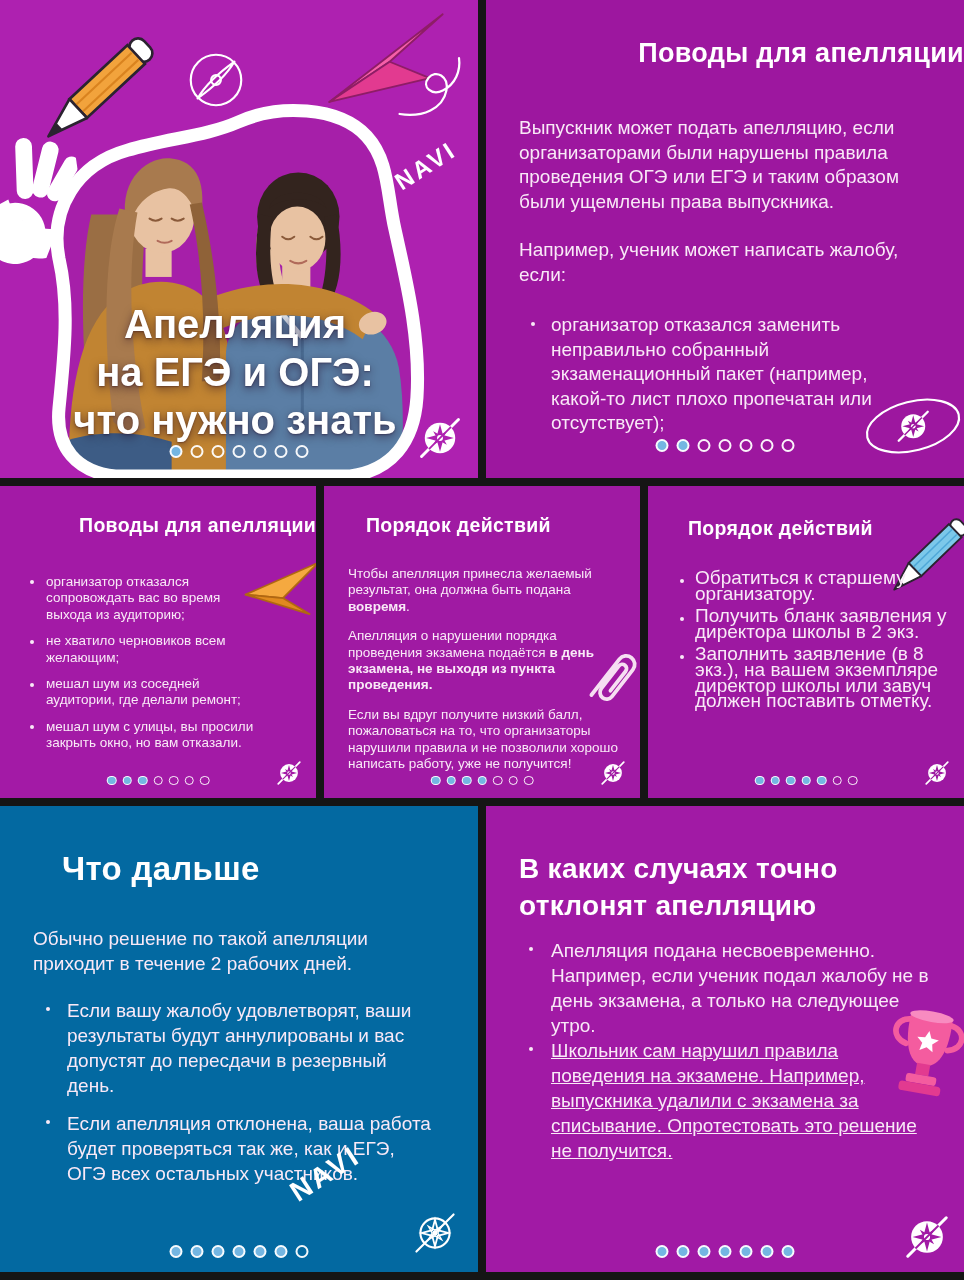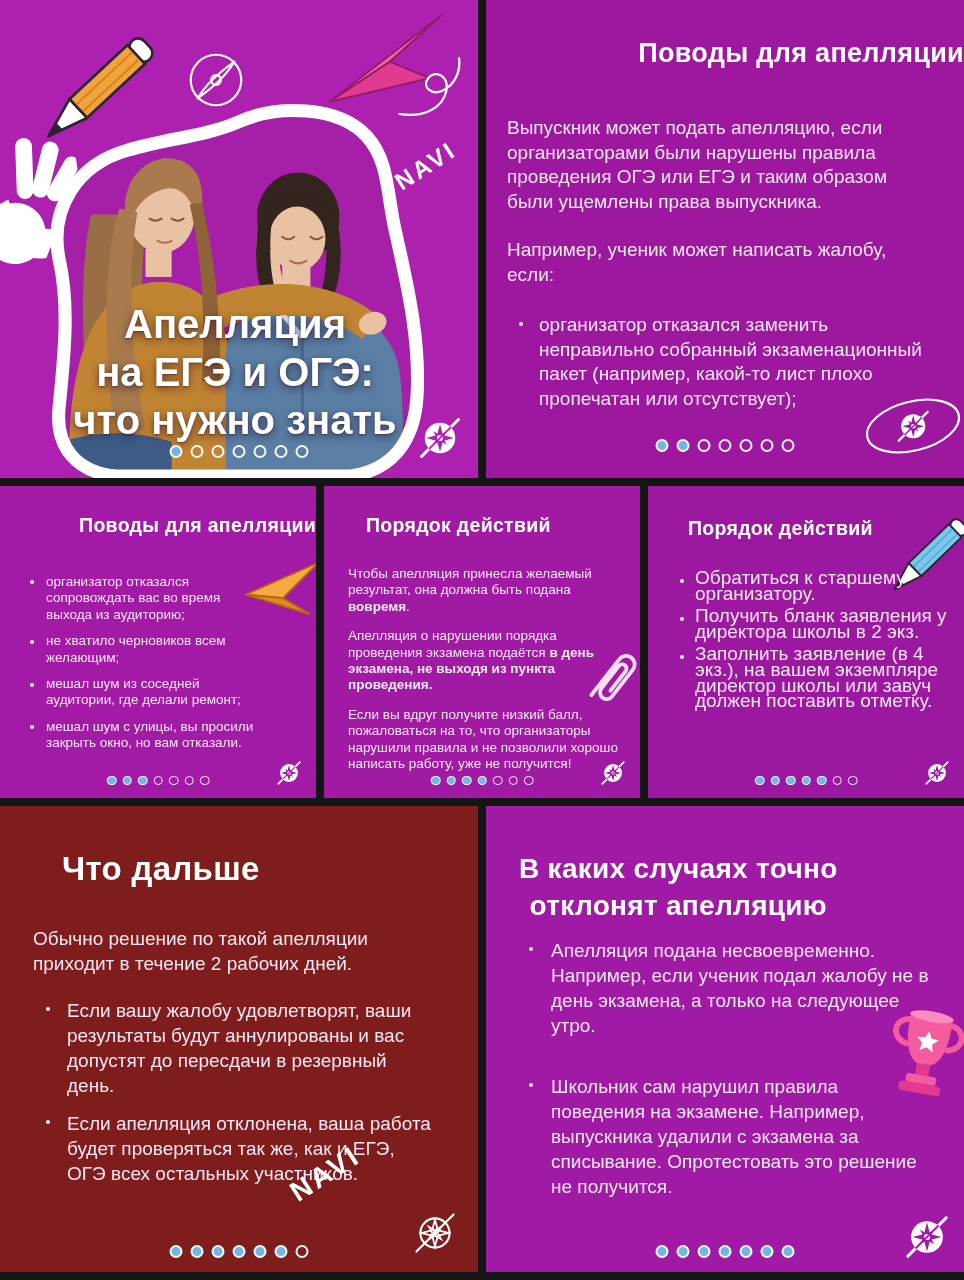--- a/index.html
+++ b/index.html
@@ -4,36 +4,36 @@
 <style>
   html,body{margin:0;padding:0;background:#000;}
   .canvas{position:relative;width:964px;height:1280px;background:#151515;overflow:hidden;
           font-family:"Liberation Sans","DejaVu Sans",sans-serif;}
   .panel{position:absolute;overflow:hidden;color:#fff;}
   .p-cover{left:0;top:0;width:478px;height:478px;background:#AE21B0;}
   .p-s2{left:486px;top:0;width:478px;height:478px;background:#9D179F;}
   .p-s3{left:0;top:486px;width:316px;height:312px;background:#A31AA6;}
   .p-s4{left:324px;top:486px;width:316px;height:312px;background:#A01AA3;}
   .p-s5{left:648px;top:486px;width:316px;height:312px;background:#9D18A1;}
-  .p-s6{left:0;top:806px;width:478px;height:466px;background:#7f1d1d;}
+  .p-s6{left:0;top:806px;width:478px;height:466px;background:#0369a1;}
   .p-s7{left:486px;top:806px;width:478px;height:466px;background:#A11AA5;}
 
   .ptitle{position:absolute;margin:0;font-weight:700;color:#fff;letter-spacing:.3px;}
   .t-center{left:0;right:0;text-align:right;}
   .body{position:absolute;color:#F9E9F7;}
   .body p{margin:0;}
   ul.blist{list-style:none;margin:0;padding:0;}
   ul.blist li{position:relative;}
   ul.blist li::before{content:"";position:absolute;left:0;top:.48em;width:4px;height:4px;
                       border-radius:50%;background:#F9E9F7;}
   .b{font-weight:700;}
 
   
   .p-s2 .ptitle{top:38px;font-size:27px;}
-  .p-s2 .body{left:21px;right:38px;top:116px;font-size:19px;line-height:24.5px;}
+  .p-s2 .body{left:33px;right:38px;top:116px;font-size:19px;line-height:24.5px;}
   .p-s2 .body .mt{margin-top:24px;}
   .p-s2 ul.blist{margin:26px 0 0 12px;}
   .p-s2 ul.blist li{padding-left:20px;}
 
   
   .mid .ptitle{font-size:19.5px;}
   .mid .body{font-size:13.5px;line-height:16.4px;}
   .p-s3 .ptitle{top:28px;}
   .p-s3 .body{left:30px;right:58px;top:88px;}
   .p-s3 ul.blist li{padding-left:16px;margin-bottom:10px;}
@@ -45,25 +45,25 @@
   .p-s5 ul.blist li{padding-left:15px;margin-bottom:7px;}
 
   
   .p-s6 .ptitle{left:62px;top:44px;font-size:33px;}
   .p-s6 .body{left:33px;right:42px;top:120px;font-size:19px;line-height:25px;}
   .p-s6 ul.blist{margin:22px 0 0 13px;}
   .p-s6 ul.blist li{padding-left:21px;margin-bottom:13px;}
 
   
   .p-s7 .ptitle{left:33px;top:44px;font-size:28px;line-height:37px;}
-  .p-s7 .ptitle span{display:block;text-align:center;}
+  .p-s7 .ptitle span{display:block;}
   .p-s7 .body{left:33px;right:34px;top:132px;font-size:19px;line-height:25px;}
   .p-s7 ul.blist{margin-left:10px;}
   .p-s7 ul.blist li{padding-left:22px;}
-  .p-s7 ul.blist li + li{margin-top:36px;}
+  .p-s7 ul.blist li + li{text-decoration:underline;}
 
   
   .cover-title{position:absolute;left:0;right:8px;top:300px;z-index:3;margin:0;text-align:center;
     font-size:40px;line-height:48px;font-weight:700;color:#fff;
     text-shadow:0 3px 10px rgba(30,0,30,.55),0 1px 2px rgba(30,0,30,.4);}
   .cover-title span{display:block;}
   .photo{position:absolute;left:18px;top:96px;width:444px;height:382px;z-index:1;}
   .navi{position:absolute;font-weight:700;color:#fff;letter-spacing:3px;z-index:2;}
   .navi-cover{left:392px;top:152px;font-size:24px;transform:rotate(-33deg);}
   .navi-s6{left:287px;top:352px;font-size:28px;transform:rotate(-33deg);}
@@ -323,21 +323,21 @@
         <line x1="18" y1="22" x2="18" y2="93" stroke="#4FA8D8" stroke-width="2"></line>
         <line x1="27" y1="22" x2="27" y2="93" stroke="#4FA8D8" stroke-width="2"></line>
         <path d="M10 94 L34 94 L22 132 Z" fill="#fff" stroke="#2b2330" stroke-width="2.5" stroke-linejoin="round"></path>
         <path d="M18.5 118 L25.5 118 L22 132 Z" fill="#2b2330"></path>
       </svg>
     </div>
     <div class="body">
       <ul class="blist">
         <li>Обратиться к старшему организатору.</li>
         <li>Получить бланк заявления у директора школы в 2 экз.</li>
-        <li>Заполнить заявление (в 4 экз.), на вашем экземпляре директор школы или завуч должен поставить отметку.</li>
+        <li>Заполнить заявление (в 8 экз.), на вашем экземпляре директор школы или завуч должен поставить отметку.</li>
       </ul>
     </div>
     <div class="dots dots-sm">
         <span class="dot dot-filled"></span>
         <span class="dot dot-filled"></span>
         <span class="dot dot-filled"></span>
         <span class="dot dot-filled"></span>
         <span class="dot dot-filled"></span>
         <span class="dot dot-open"></span>
         <span class="dot dot-open"></span>

